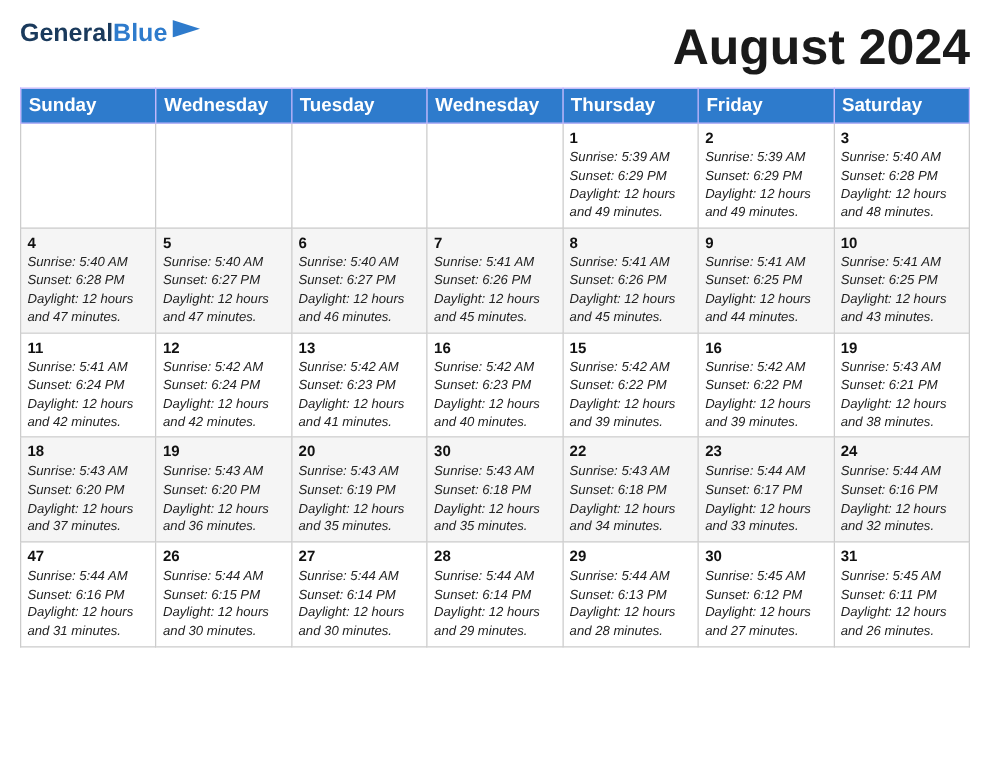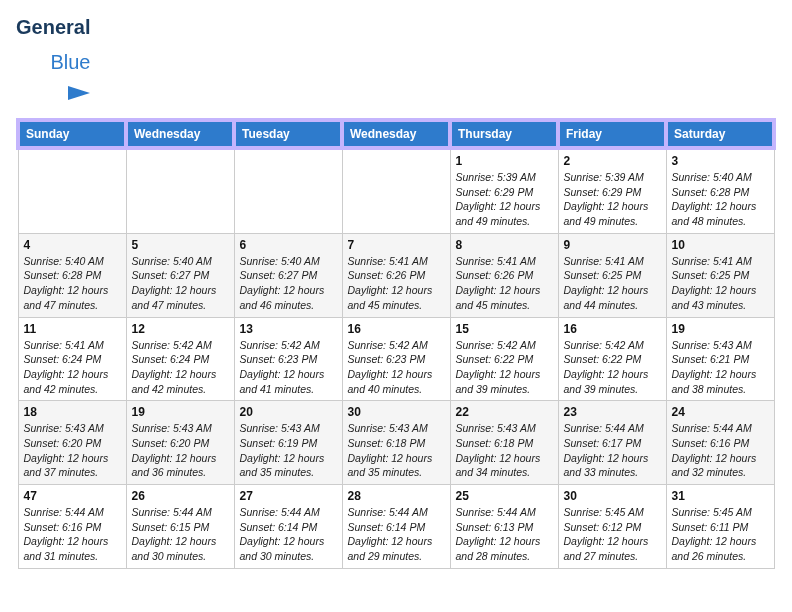--- a/index.html
+++ b/index.html
@@ -32,24 +32,24 @@
     }
     .calendar-table {
       width: 100%;
       border-collapse: collapse;
       font-size: 11px;
     }
     .calendar-table thead tr th {
       background: #2e7bcc;
       color: #fff;
       font-weight: bold;
-      font-size: 12px;
+      font-size: 15px;
       text-align: left;
       padding: 5px 6px;
-      border: 4px solid #c4b5fd;
+      border: 1px solid #c4b5fd;
     }
     .calendar-table tbody tr td {
       border: 1px solid #ccc;
       vertical-align: top;
       padding: 4px 5px;
       width: calc(100% / 7);
       height: 80px;
       background: #fff;
     }
     .calendar-table tbody tr:nth-child(even) td {
@@ -75,32 +75,32 @@
       flex-direction: row;
       align-items: center;
     }
     .logo-left {
       display: flex;
       flex-direction: column;
       align-items: center;
     }
     .logo-brand {
       display: flex;
-      flex-direction: column;
+      flex-direction: row;
       align-items: flex-end;
-      gap: 12px;
+      gap: 0;
     }
     .brand-general {
       font-size: 20px;
       font-weight: bold;
       color: #1a3a5c;
     }
     .brand-blue {
       font-size: 20px;
-      font-weight: normal;
+      font-weight: bold;
       color: #2e7bcc;
       text-align: right;
     }
     .brand-flag {
       margin-left: 4px;
       margin-bottom: 4px;
     }
   </style>
 </head>
 <body>
@@ -113,20 +113,21 @@
         <span class="brand-blue">Blue</span>
         <span class="brand-flag">
           <svg width="22" height="14" viewBox="0 0 22 14">
             <polygon points="0,0 22,7 0,14" fill="#2e7bcc"></polygon>
           </svg>
         </span>
       </div>
     </div>
   </div>
   <div class="title-area">
+    <div class="main-title">August 2024</div>
   </div>
 </div>
 
 <table class="calendar-table">
   <thead>
     <tr id="header-row">
         <th>Sunday</th>
         <th>Wednesday</th>
         <th>Tuesday</th>
         <th>Wednesday</th>
@@ -339,21 +340,21 @@
 and 30 minutes.</div>
         </td>
         <td>
           <div class="day-number">28</div>
           <div class="day-info" style="white-space: pre-line;">Sunrise: 5:44 AM
 Sunset: 6:14 PM
 Daylight: 12 hours
 and 29 minutes.</div>
         </td>
         <td>
-          <div class="day-number">25</div>
+          <div class="day-number">29</div>
           <div class="day-info" style="white-space: pre-line;">Sunrise: 5:44 AM
 Sunset: 6:13 PM
 Daylight: 12 hours
 and 28 minutes.</div>
         </td>
         <td>
           <div class="day-number">30</div>
           <div class="day-info" style="white-space: pre-line;">Sunrise: 5:45 AM
 Sunset: 6:12 PM
 Daylight: 12 hours

